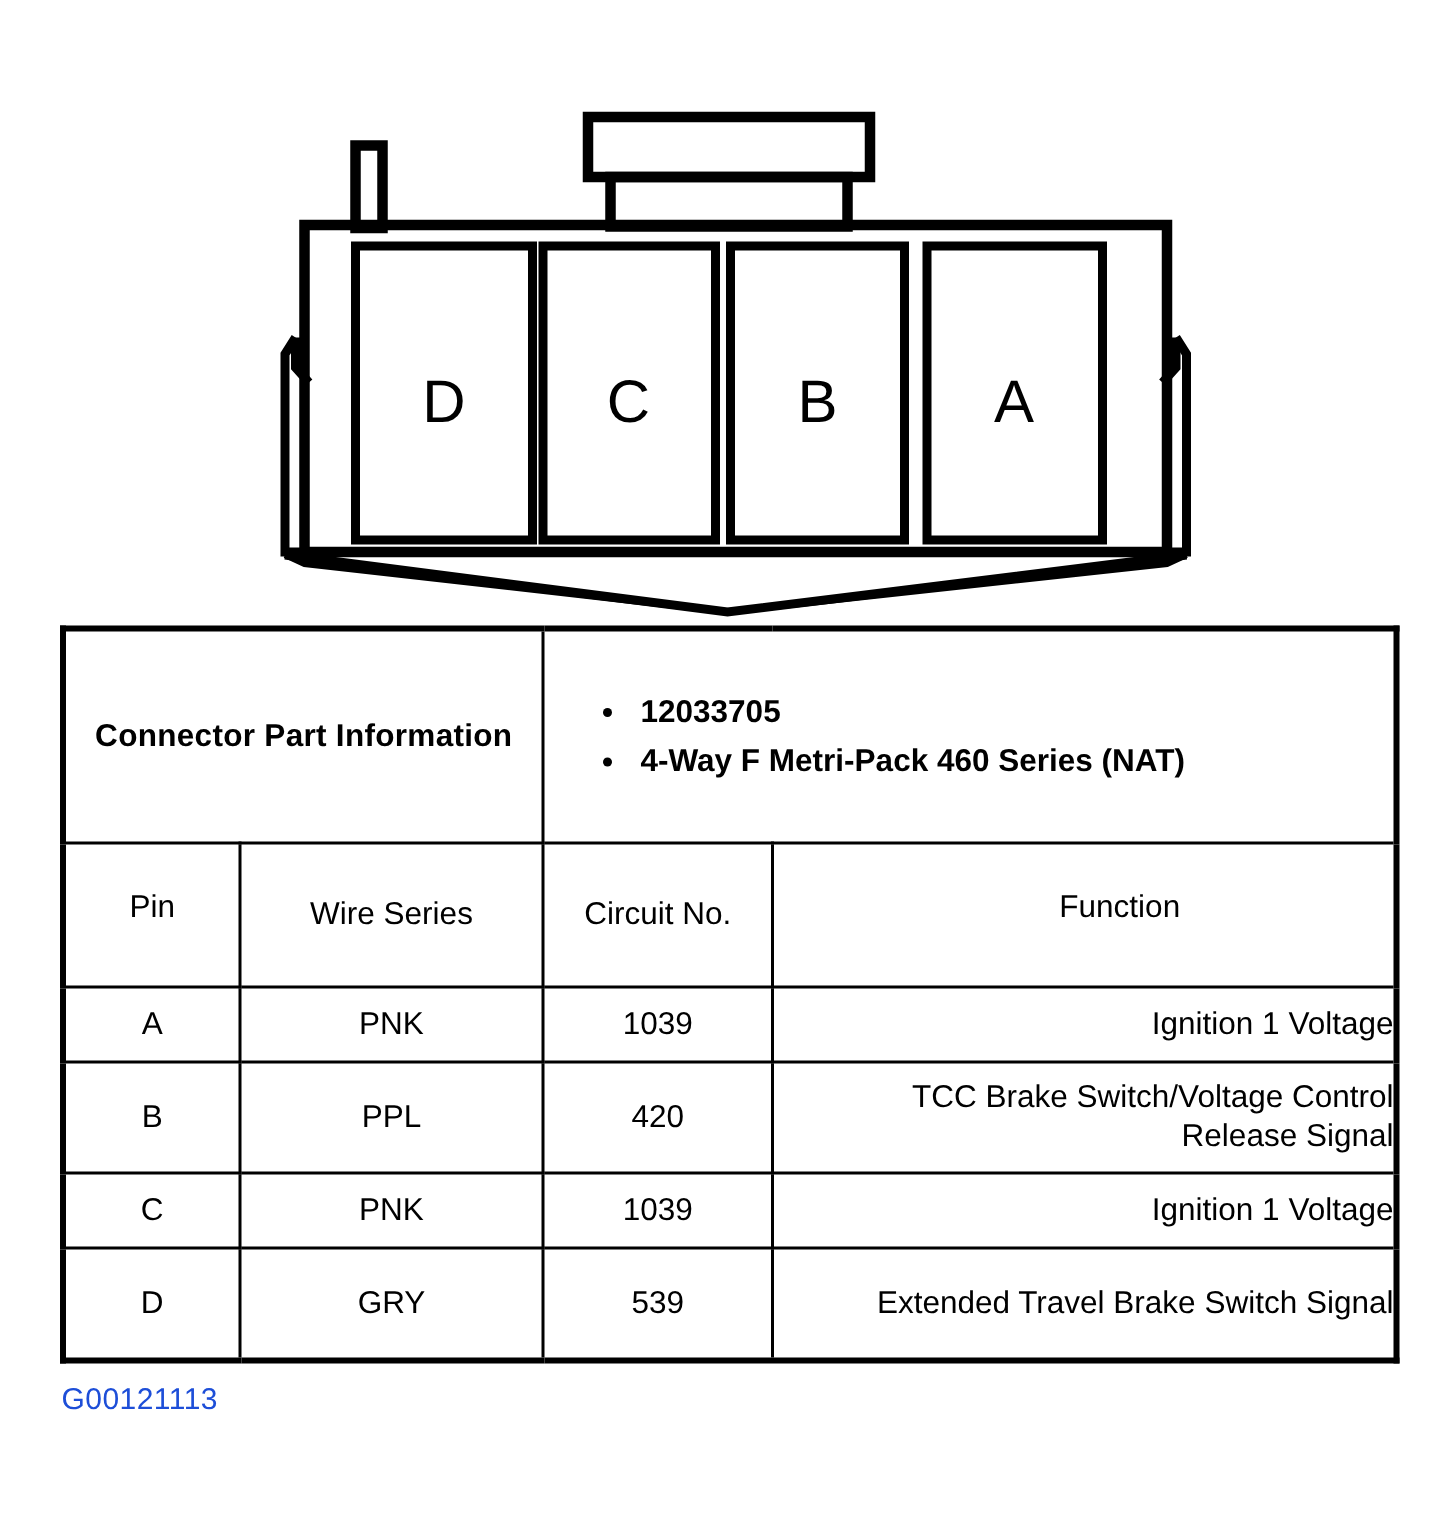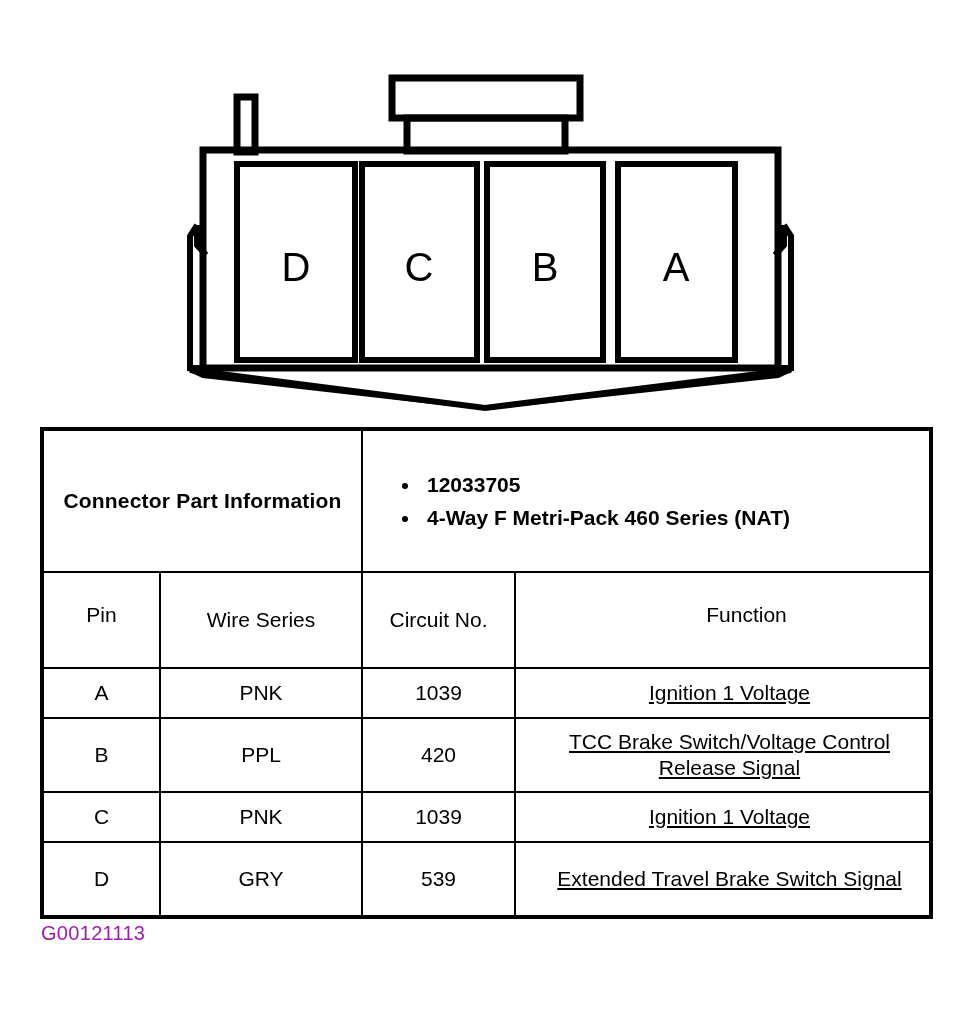--- a/index.html
+++ b/index.html
@@ -30,21 +30,21 @@
   .cav-label {
     font-family: "Liberation Sans", sans-serif;
     font-size: 40px;
     fill: #000000;
   }
 
   
   #pinout-table {
     position: absolute;
     left: 40px;
-    top: 427px;
+    top: 417px;
     width: 889px;
     border-collapse: collapse;
     table-layout: fixed;
     background: #ffffff;
   }
   #pinout-table td {
     border: 2px solid #000000;
     padding: 0;
     vertical-align: middle;
     font-family: "Liberation Sans", sans-serif;
@@ -99,36 +99,35 @@
   
   .row-1line td { height: 48px; }
   .row-2line td { height: 72px; }
 
   .cell-center {
     text-align: center;
     font-size: 21px;
     line-height: 1.22;
   }
   .cell-func {
-    text-align: center;
+    text-align: right;
     font-size: 21px;
     line-height: 1.25;
     padding: 0 0 0 14px !important;
-    text-decoration: underline;
   }
 
   
   #figure-caption {
     position: absolute;
     left: 41px;
     top: 922px;
     font-family: "Liberation Sans", sans-serif;
     font-size: 20px;
     letter-spacing: 0.3px;
-    color: #a21caf;
+    color: #1d4ed8;
     white-space: nowrap;
   }
 </style>
 </head>
 <body>
 
 <div id="connector-figure">
   <svg id="connector-svg" width="970" height="420" viewBox="0 0 970 420" xmlns="http://www.w3.org/2000/svg">
 
     <path d="M237,97 L255,97 L255,152 L237,152 Z" fill="none" stroke="#000" stroke-width="7" stroke-linejoin="miter"></path>

